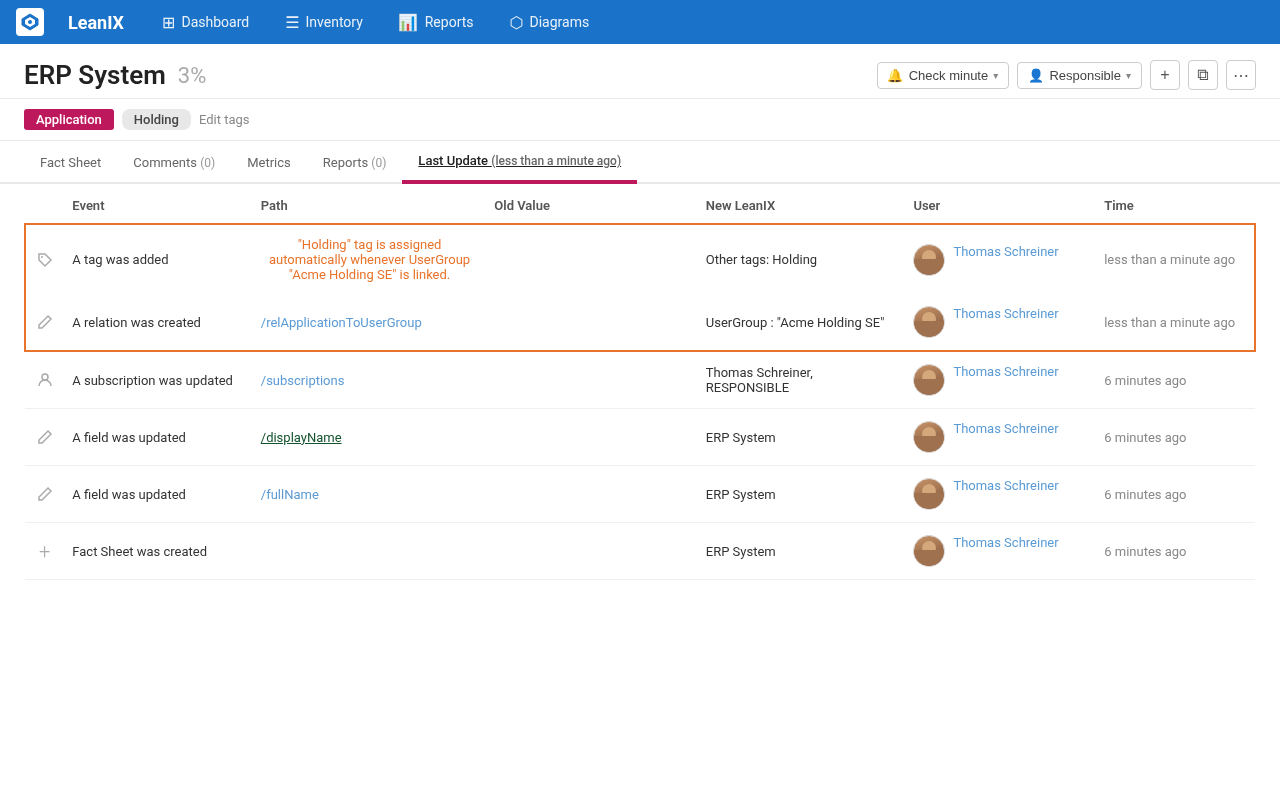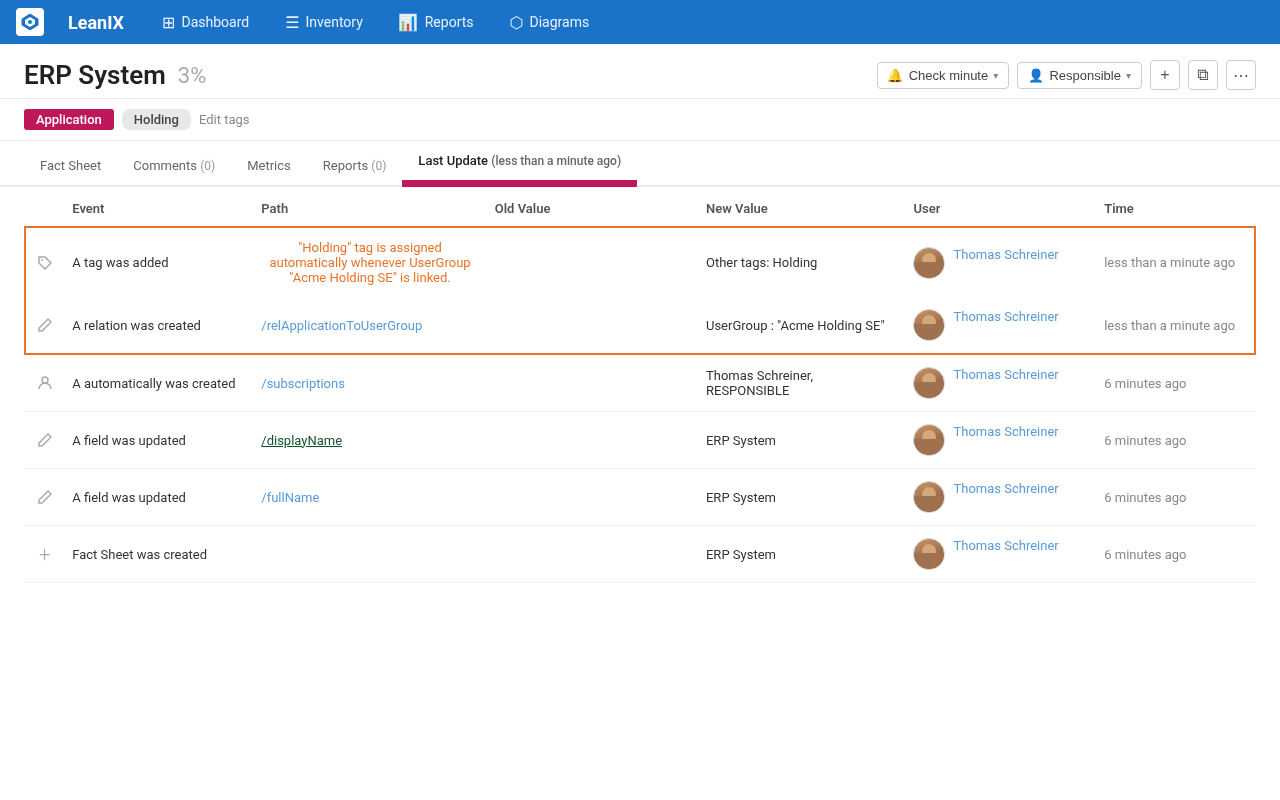--- a/index.html
+++ b/index.html
@@ -71,21 +71,21 @@
     .tag-holding { background: #e8e8e8; color: #444; border-radius: 8px; padding: 3px 12px; font-size: 13px; font-weight: 500; }
     .edit-tags-link { color: #888; font-size: 13px; cursor: pointer; }
 
     
     .tabs-row {
       display: flex; align-items: flex-end; padding: 0 24px; border-bottom: 2px solid #e8e8e8;
     }
     .tab {
       padding: 12px 16px; font-size: 13px; color: #666; cursor: pointer; white-space: nowrap; position: relative; text-decoration: none;
     }
-    .tab.active { color: #222; font-weight: 500; border-bottom: 7px solid #be185d; margin-bottom: -2px; }
+    .tab.active { color: #222; font-weight: 500; border-bottom: 4px solid #be185d; margin-bottom: -2px; text-decoration: underline; }
     .tab-count { font-size: 12px; color: #999; }
 
     
     .table-container { padding: 0 24px; }
     table { width: 100%; border-collapse: collapse; }
     thead tr th {
       padding: 14px 8px 10px; font-size: 13px; font-weight: 600; color: #555; text-align: left; border-bottom: 1px solid #e0e0e0;
     }
     tbody tr td {
       padding: 12px 8px; font-size: 13px; color: #333; border-bottom: 1px solid #f0f0f0; vertical-align: middle;
@@ -188,21 +188,21 @@
 </div>
 
 <div class="table-container">
   <table>
     <thead>
       <tr>
         <th style="width:40px;"></th>
         <th class="col-event">Event</th>
         <th class="col-path">Path</th>
         <th class="col-oldval">Old Value</th>
-        <th class="col-newval">New Value</th>
+        <th class="col-newval">New LeanIX</th>
         <th class="col-user">User</th>
         <th class="col-time">Time</th>
       </tr>
     </thead>
     <tbody id="table-body">
 
     <tr style="background: rgb(255, 255, 255); border-top: 2px solid rgb(232, 115, 42); border-left: 2px solid rgb(232, 115, 42); border-right: 2px solid rgb(232, 115, 42); border-bottom: none;">
     <td style="text-align: center; border-bottom: none;"><svg width="16" height="16" viewBox="0 0 16 16" fill="none" style="display:inline-block;vertical-align:middle">
               <path d="M2 2h6l6 6-6 6-6-6V2z" stroke="#aaa" stroke-width="1.5" fill="none"></path>
               <circle cx="5" cy="5" r="1" fill="#aaa"></circle>
@@ -239,21 +239,21 @@
         <span class="user-link">Thomas Schreiner</span>
       </div>
     </td>
     <td class="time-text">less than a minute ago</td>
   </tr>
         <tr>
     <td style="text-align:center;"><svg width="16" height="16" viewBox="0 0 16 16" fill="none" style="display:inline-block;vertical-align:middle">
               <circle cx="8" cy="5" r="3" stroke="#aaa" stroke-width="1.5" fill="none"></circle>
               <path d="M2 14c0-3.3 2.7-6 6-6s6 2.7 6 6" stroke="#aaa" stroke-width="1.5" fill="none"></path>
             </svg></td>
-    <td class="event-text">A automatically was created</td>
+    <td class="event-text">A subscription was updated</td>
     <td style="color:#5b9bd5;">/subscriptions</td>
     <td style="color:#888;"></td>
     <td>Thomas Schreiner, RESPONSIBLE</td>
     <td>
       <div class="user-cell">
         <div style="width:32px;height:32px;border-radius:50%;overflow:hidden;flex-shrink:0;border:1px solid #ddd;background:linear-gradient(160deg,#c8956a 0%,#a0714f 50%,#7a5236 100%);position:relative;">
   <div style="position:absolute;top:5px;left:50%;transform:translateX(-50%);width:14px;height:14px;background:#d4a87a;border-radius:50%;"></div>
   <div style="position:absolute;bottom:0;left:0;right:0;height:16px;background:#a0714f;border-radius:0 0 50% 50%;"></div>
 </div>
         <span class="user-link">Thomas Schreiner</span>

